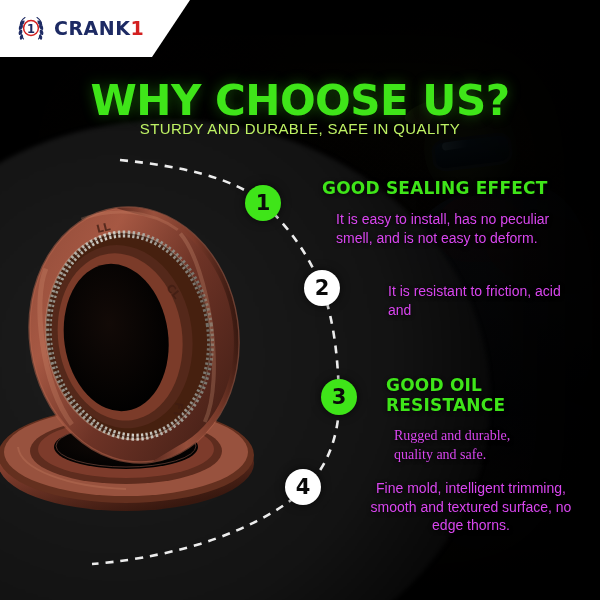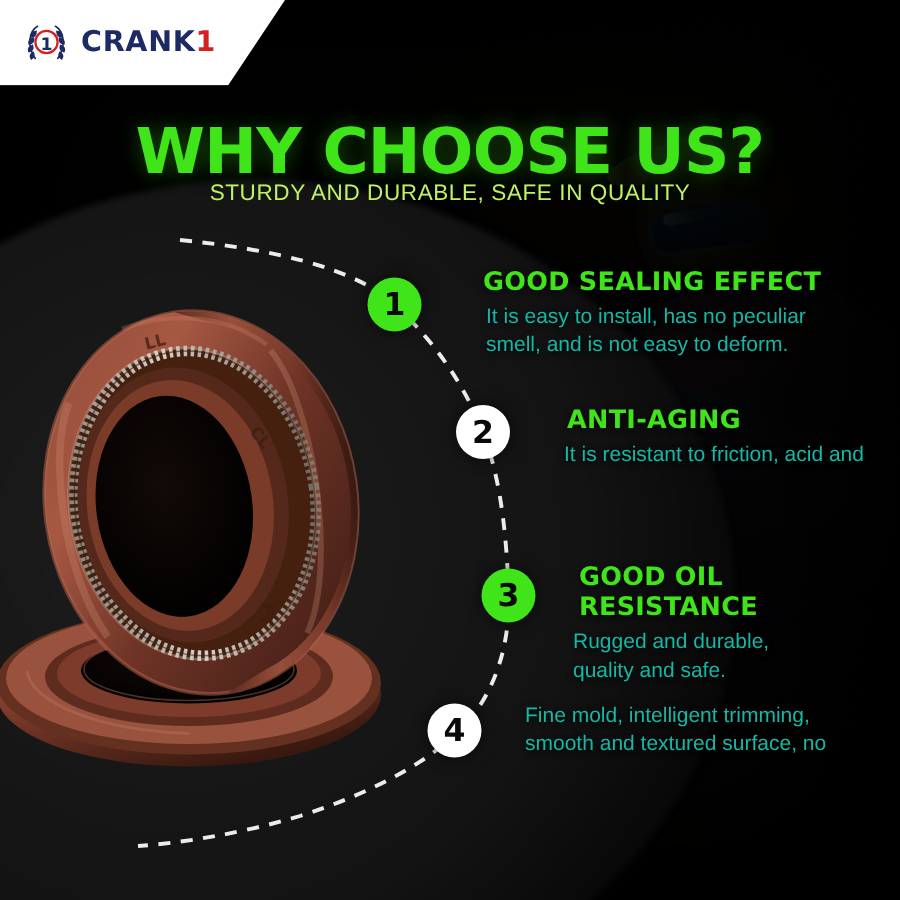--- a/index.html
+++ b/index.html
@@ -158,35 +158,35 @@
   
   .feature{position:absolute;z-index:13;}
   .feature h3{
     margin:0 0 3px 12px;
     font-size:17px;font-weight:bold;letter-spacing:.2px;
     color:#3fe519;
     font-family:"DejaVu Sans", sans-serif;
     text-shadow:0 1px 4px rgba(0,0,0,.8);
   }
   .feature p{
-    margin:0;
-    font-size:14px;line-height:1.33;color:#14b8a6;
+    margin:12px;
+    font-size:14px;line-height:1.33;color:#d946ef;
     font-family:"Liberation Sans", sans-serif;
     text-shadow:0 1px 4px rgba(0,0,0,.9);
   }
   .feature p .ln{display:block;}
 
   #f1{left:310px;top:178px;width:262px;}
   #f1 p{padding-left:14px;}
   #f2{left:366px;top:270px;width:225px;}
   #f2 p{padding-left:10px;}
   #f3{left:374px;top:375px;width:218px;}
-  #f3 p{padding-left:8px;}
+  #f3 p{padding-left:8px;font-family:Liberation Serif, serif;}
   #f4{left:344px;top:467px;width:248px;}
-  #f4 p{padding-left:6px;}
+  #f4 p{padding-left:6px;text-align:center;}
 </style>
 </head>
 <body>
 
 <div id="poster">
 
   <div class="bg-layer bg-dirt"></div>
   <div class="bg-layer bg-grain"></div>
 
   <div class="rider rider-bike"></div>
@@ -321,34 +321,34 @@
 
   <div class="feature" id="f1">
     <h3>GOOD SEALING EFFECT</h3>
     <p>
       <span class="ln">It is easy to install, has no peculiar</span>
       <span class="ln">smell, and is not easy to deform.</span>
     </p>
   </div>
 
   <div class="feature" id="f2">
-    <h3>ANTI-AGING</h3>
     <p>
       <span class="ln">It is resistant to friction, acid and</span>
     </p>
   </div>
 
   <div class="feature" id="f3">
     <h3>GOOD OIL RESISTANCE</h3>
     <p>
       <span class="ln">Rugged and durable,</span>
       <span class="ln">quality and safe.</span>
     </p>
   </div>
 
   <div class="feature" id="f4">
     <p>
       <span class="ln">Fine mold, intelligent trimming,</span>
       <span class="ln">smooth and textured surface, no</span>
+      <span class="ln">edge thorns.</span>
     </p>
   </div>
 
 </div>
 
 </body></html>

